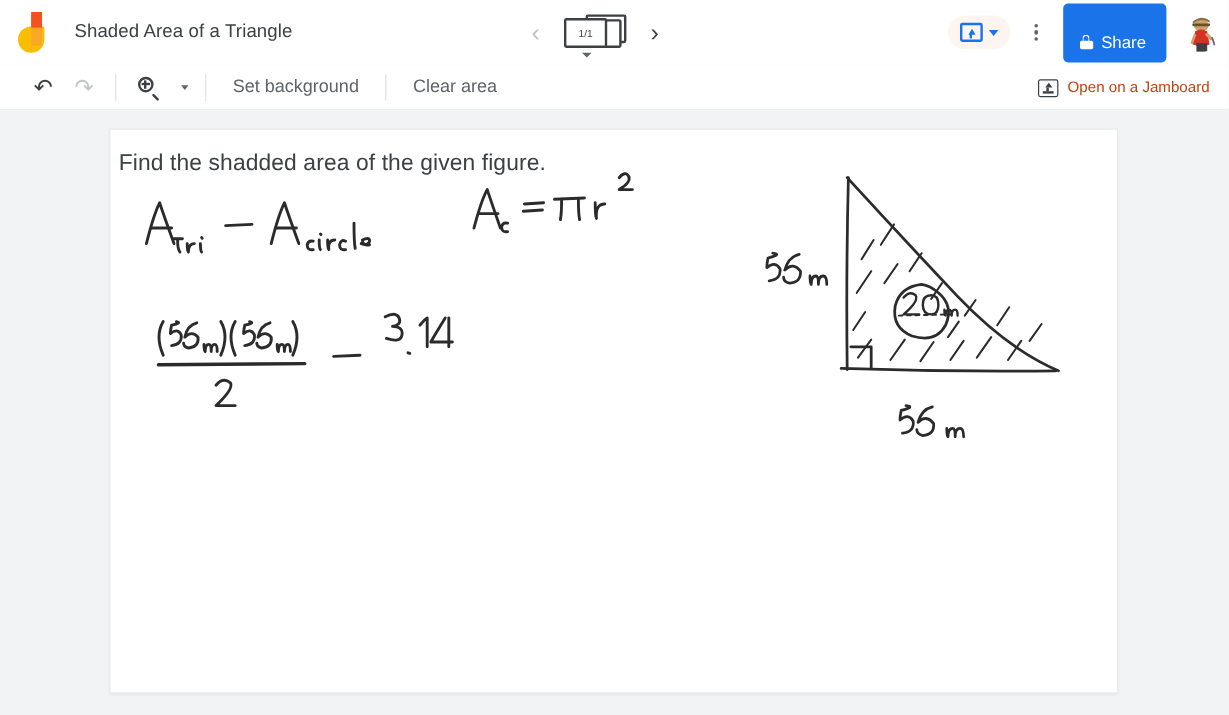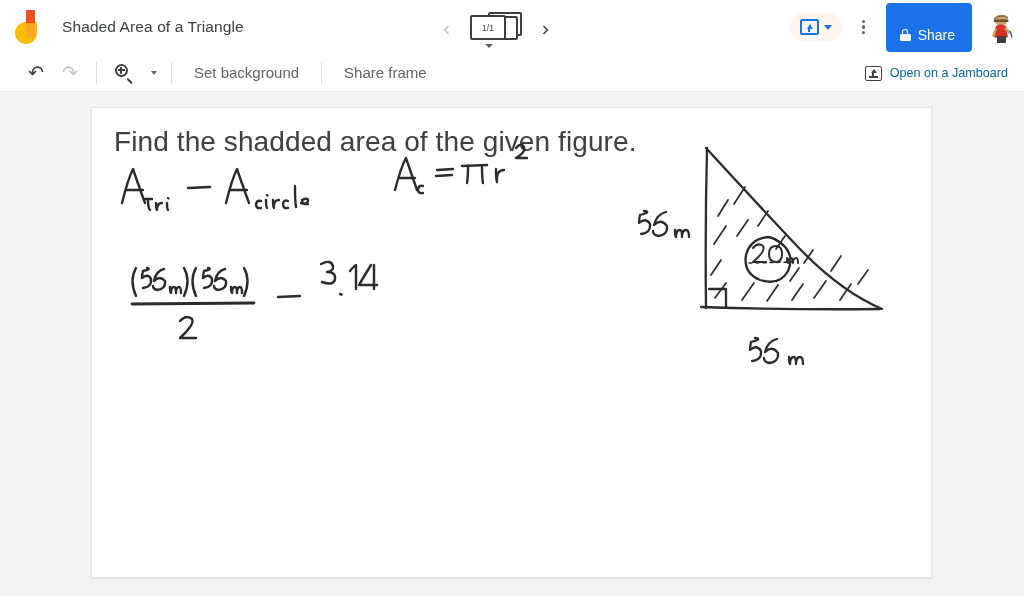--- a/index.html
+++ b/index.html
@@ -134,21 +134,21 @@
   }
   .jam-open-ic { position: relative; width: 17px; height: 15px;
                  border: 1.8px solid #3c4043; border-radius: 2px; }
   .jam-open-ic .up { position: absolute; left: 5.5px; top: 2.5px; width: 0; height: 0;
                      border-left: 3px solid transparent; border-right: 3px solid transparent;
                      border-bottom: 4px solid #3c4043; }
   .jam-open-ic .st { position: absolute; left: 6.8px; top: 6px; width: 1.8px; height: 3.5px;
                      background: #3c4043; }
   .jam-open-ic .bs { position: absolute; left: 3px; bottom: 1.5px; width: 9px; height: 1.8px;
                      background: #3c4043; }
-  .jam-open-label { font-size: 12.6px; color: #0369a1; white-space: nowrap; }
+  .jam-open-label { font-size: 12.6px; color: #c2410c; white-space: nowrap; }
 
   
   .rail {
     position: absolute; left: 11px; top: 166px; width: 42px;
     background: #fff; border-radius: 22px;
     box-shadow: 0 1px 3px rgba(60,64,67,.28);
     padding: 7px 0; display: flex; flex-direction: column; align-items: center;
   }
   .rail-btn { width: 36px; height: 37px; display: flex; align-items: center;
               justify-content: center; position: relative; }
@@ -157,21 +157,21 @@
 
   
   .canvas-area { position: absolute; left: 0; top: 92px; width: 1024px; height: 504px;
                  background: #f1f3f4; }
   .canvas {
     position: absolute; left: 91px; top: 15px; width: 841px; height: 471px;
     background: #fff; border: 1px solid #e4e6e8;
     box-shadow: 0 1px 2px rgba(0,0,0,.06);
   }
   .prompt {
-    position: absolute; left: 22px; top: 18px; font-size: 28px; color: #3c4043;
+    position: absolute; left: 7px; top: 18px; font-size: 19px; color: #3c4043;
     letter-spacing: .1px; white-space: nowrap;
   }
   .ink { position: absolute; left: 0; top: 0; width: 841px; height: 471px; }
 </style>
 </head>
 <body>
 
 <div id="app">
 
   <div class="topbar">
@@ -242,21 +242,21 @@
         <span class="ring"></span>
           <span class="pl-h"></span>
           <span class="pl-v"></span>
           <span class="handle"></span>
       </span>
     </div>
     <div class="small-caret"></div>
     <div class="sep" style="margin-left:14px"></div>
     <div class="tb-text">Set background</div>
     <div class="sep"></div>
-    <div class="tb-text">Share frame</div>
+    <div class="tb-text">Clear area</div>
 
     <div class="jam-open">
       <span class="jam-open-ic">
         <span class="up"></span>
           <span class="st"></span>
           <span class="bs"></span>
       </span>
       <span class="jam-open-label">Open on a Jamboard</span>
     </div>
   </div>

